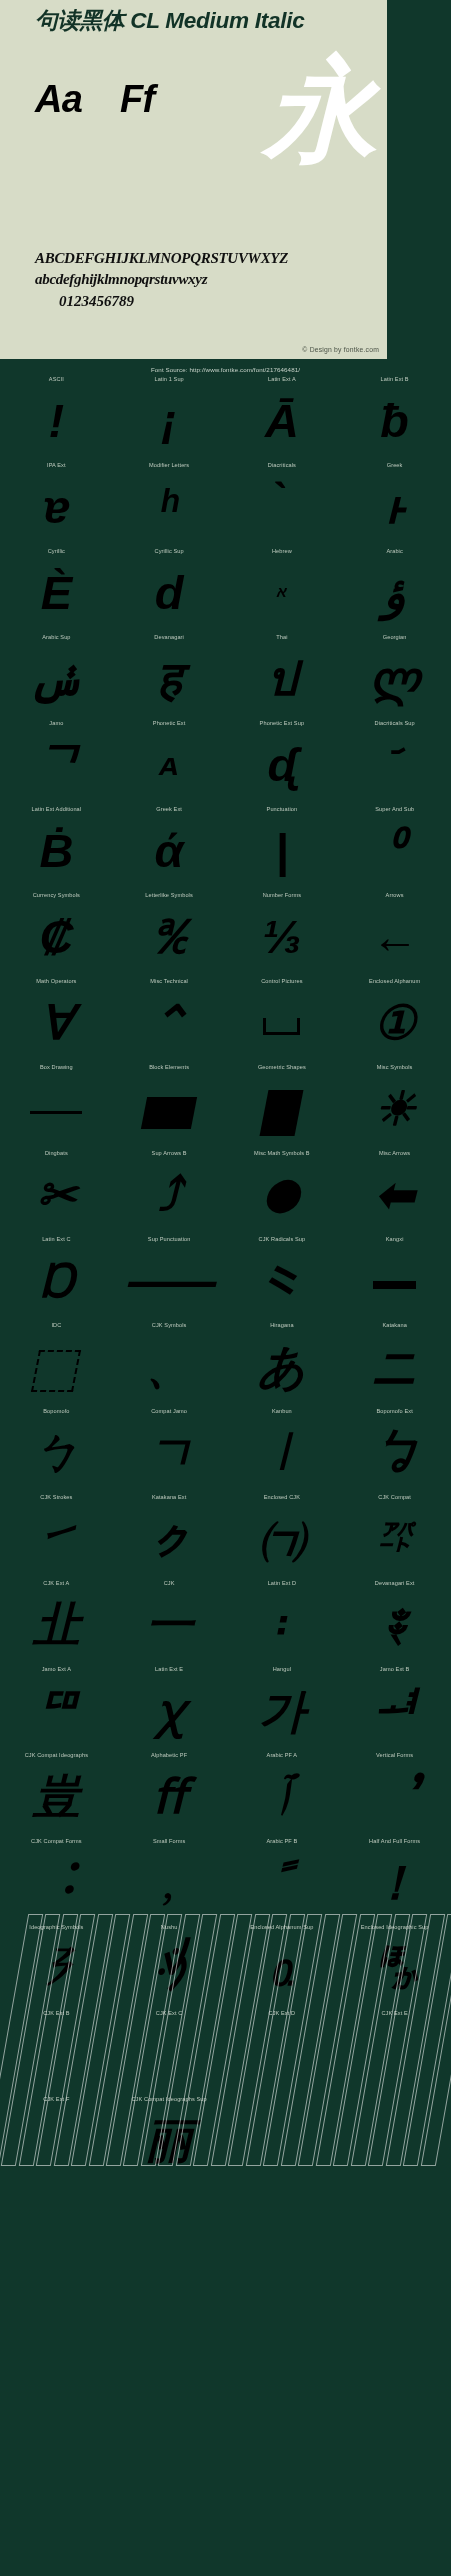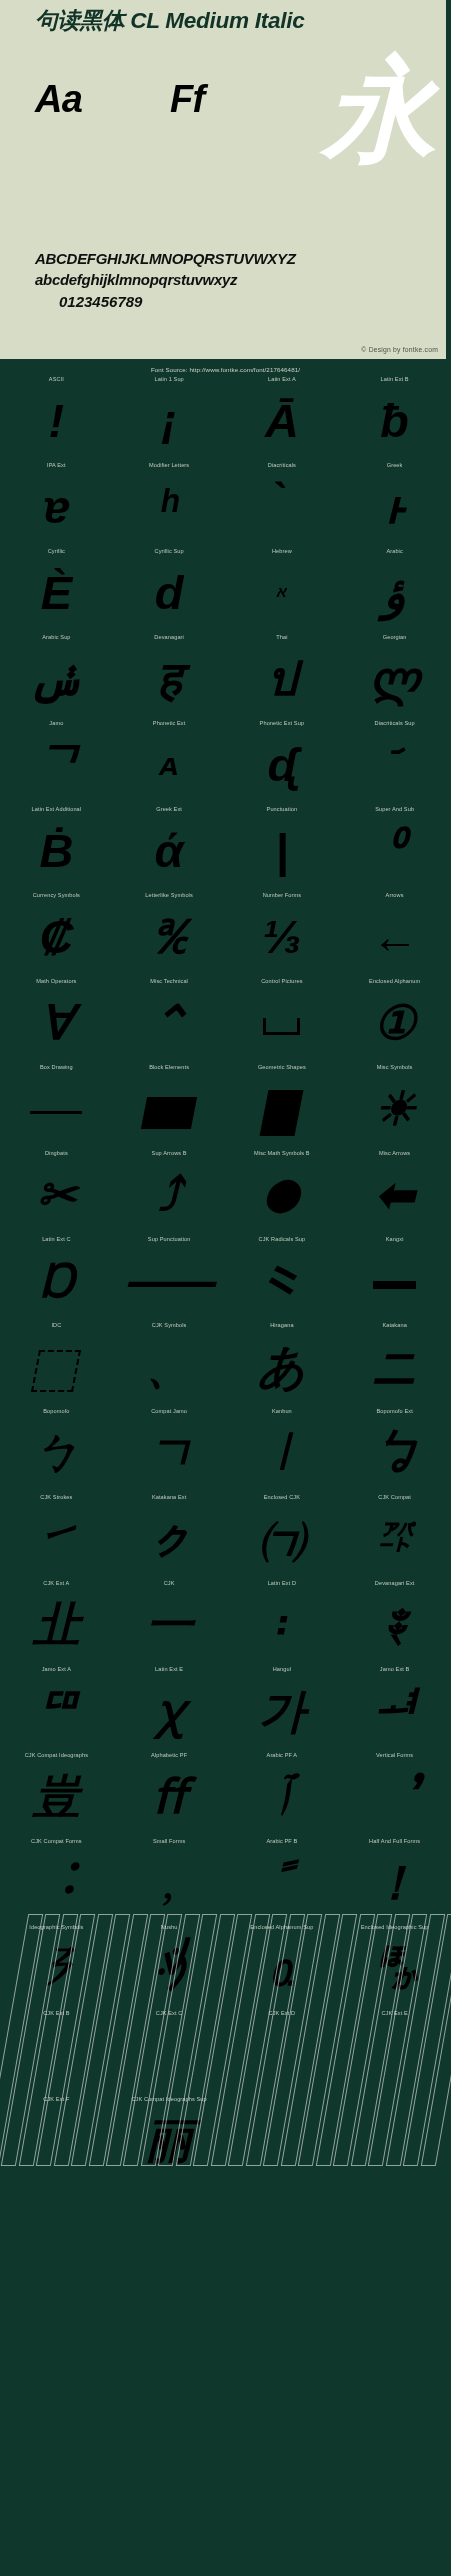--- a/index.html
+++ b/index.html
@@ -8,21 +8,21 @@
     width:451px;
     font-family:"Liberation Sans", sans-serif;
     background:#10372b;
     overflow-x:hidden;
   }
   .page { width:451px; position:relative; }
 
   
   .hero {
     background:#d7dcc7;
-    width:446px;
+    width:387px;
     height:359px;
     position:relative;
     overflow:hidden;
     box-sizing:border-box;
   }
   .hero-title {
     position:absolute;
     left:35px; top:4.5px;
     font-size:22.6px;
     font-weight:bold;
@@ -43,21 +43,21 @@
     z-index:1;
   }
 
   .pairs {
     position:absolute;
     left:35px; top:73px;
     z-index:2;
   }
   .pair-row {
     display:flex;
-    gap:73px;
+    gap:23px;
     margin-bottom:5.6px;
   }
   .pair {
     font-size:38px;
     line-height:52px;
     font-weight:bold;
     font-style:italic;
     color:#000000;
     letter-spacing:-0.6px;
     min-width:62px;
@@ -69,20 +69,21 @@
     z-index:2;
   }
   .alpha-line {
     font-size:15px;
     line-height:21.4px;
     font-weight:bold;
     font-style:italic;
     color:#101010;
     letter-spacing:-0.3px;
     white-space:nowrap;
+    font-family:Liberation Serif, serif;
   }
   .alpha-line.nums { letter-spacing:0px;margin-left:24px; }
 
   .credit {
     position:absolute;
     right:8px; bottom:5.6px;
     font-size:6.8px;
     color:#4a5246;
     letter-spacing:0.2px;
   }

